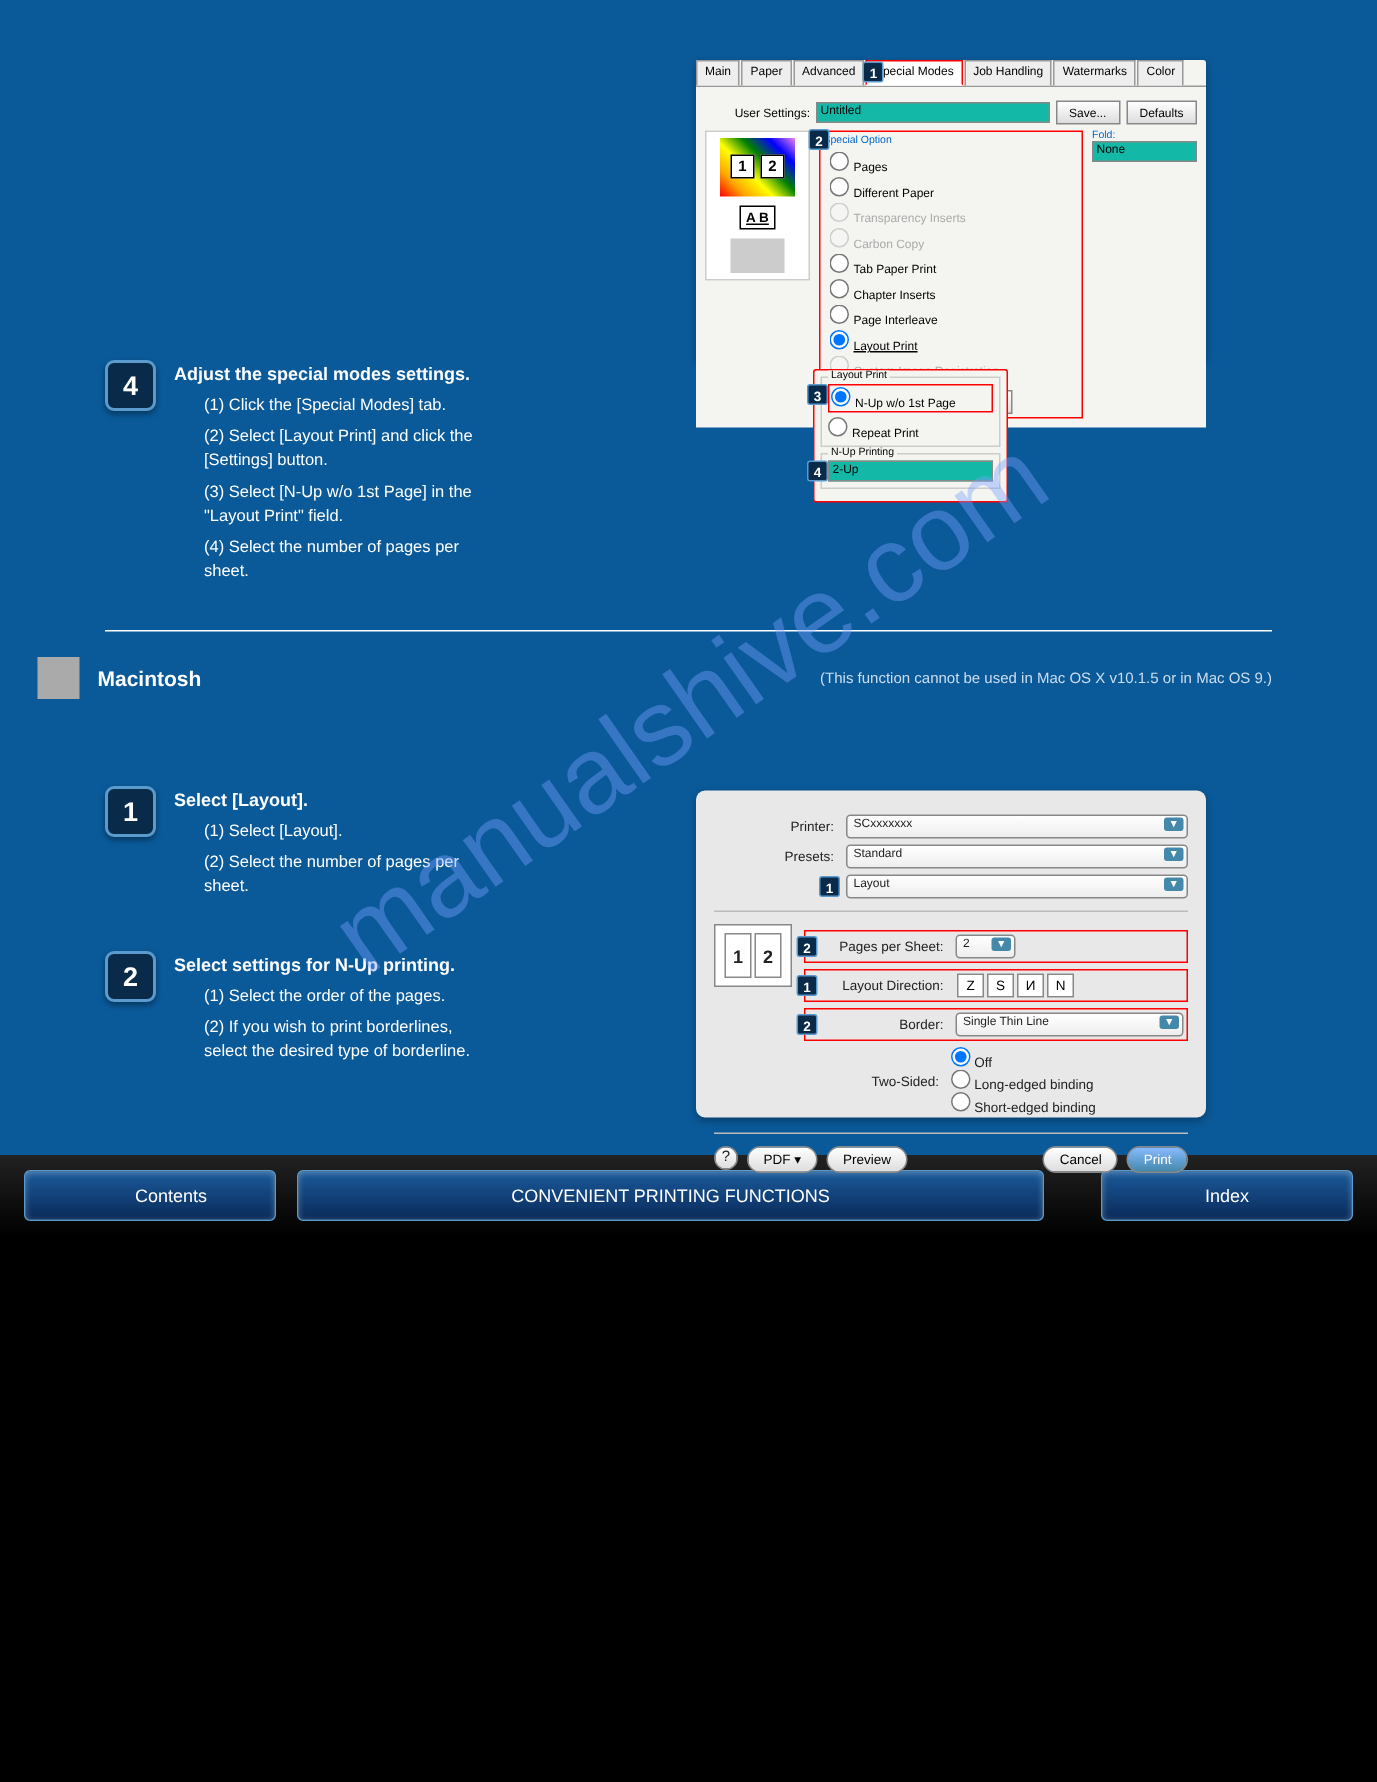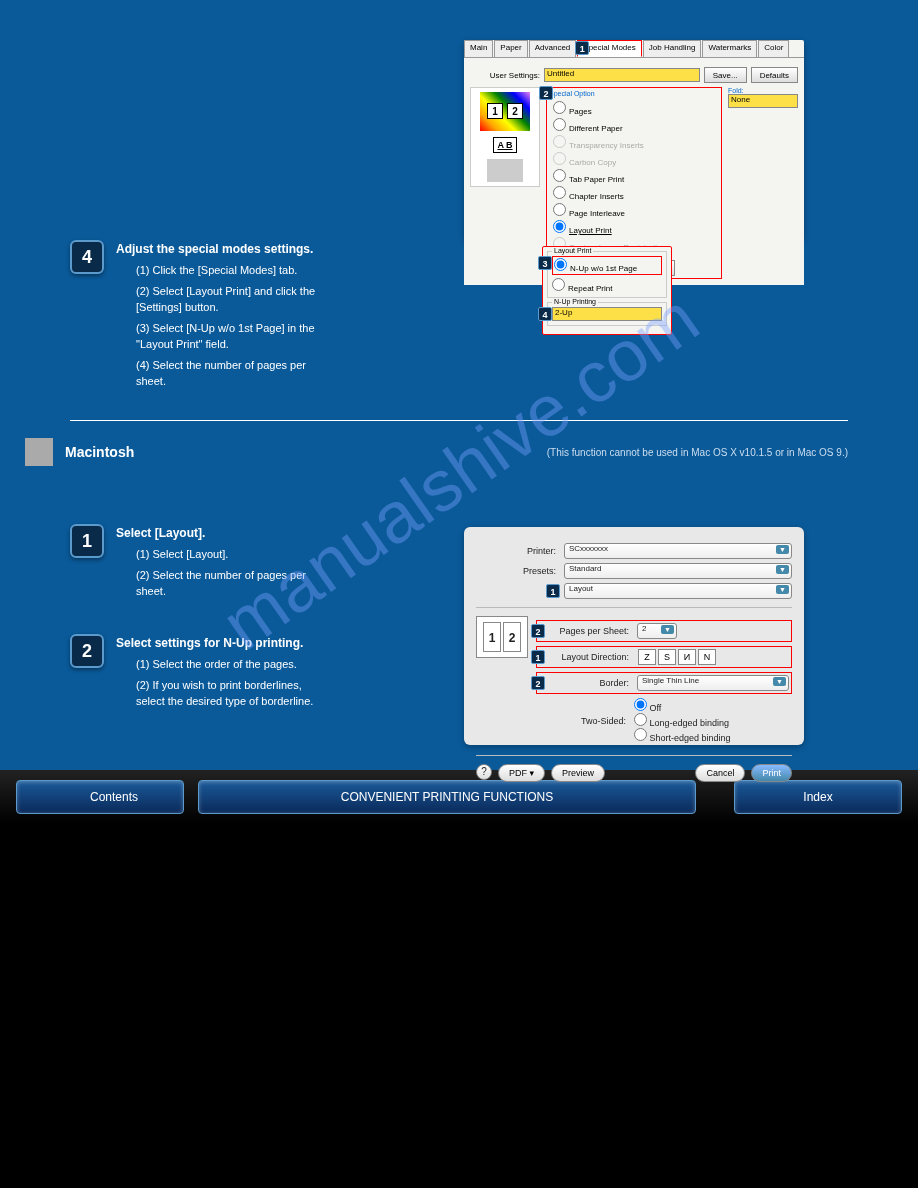--- a/index.html
+++ b/index.html
@@ -31,21 +31,21 @@
   
   .win-dialog { width: 340px; height: 200px; font-size: 9px; color: #000; }
   .win-tabs { display: flex; border-bottom: 1px solid #999; height: 18px; }
   .win-tab { padding: 2px 5px; border: 1px solid #999; border-bottom: none; background: #eee; font-size: 8px; margin-right: 1px; cursor: pointer; }
   .win-tab.active { background: #fff; border: 1.5px solid red; border-bottom-color: #fff; }
   .red-box { border: 1.5px solid red; }
   .sub-badge { display: inline-block; width: 14px; height: 14px; background: #0a2a4a; color: #fff; font-weight: bold; font-size: 9px; text-align: center; line-height: 14px; border: 1px solid #5a9acc; border-radius: 2px; }
   .win-body { padding: 6px; background: #f4f4f0; }
   .win-row { display: flex; align-items: center; margin: 3px 0; font-size: 8px; }
   .win-label { width: 70px; text-align: right; margin-right: 4px; }
-  .win-select { flex: 1; height: 14px; border: 1px solid #888; background: #fde047; font-size: 8px; padding: 0 2px; }
+  .win-select { flex: 1; height: 14px; border: 1px solid #888; background: #14b8a6; font-size: 8px; padding: 0 2px; }
   .win-btn { height: 16px; border: 1px solid #888; background: linear-gradient(#fff,#ddd); font-size: 8px; padding: 0 8px; margin-left: 4px; cursor: pointer; }
   .win-radio-col { display: flex; flex-direction: column; gap: 2px; padding: 4px; }
   .win-radio { font-size: 8px; }
   .win-radio input { margin-right: 3px; }
   .win-radio.dis { color: #aaa; }
   .win-preview { width: 70px; height: 100px; background: #fff; border: 1px solid #ccc; display: flex; flex-direction: column; align-items: center; gap: 6px; padding: 4px; }
   .rainbow { width: 50px; height: 40px; background: linear-gradient(45deg, red, orange, yellow, green, blue, violet); display: flex; align-items: center; justify-content: center; gap: 4px; }
   .rainbow span { width: 16px; height: 16px; background: #fff; border: 1px solid #000; font-size: 10px; font-weight: bold; text-align: center; line-height: 16px; }
   .ab { font-size: 9px; font-weight: bold; border: 1px solid #000; padding: 2px 3px; background: #fff; text-decoration: underline; }
   

